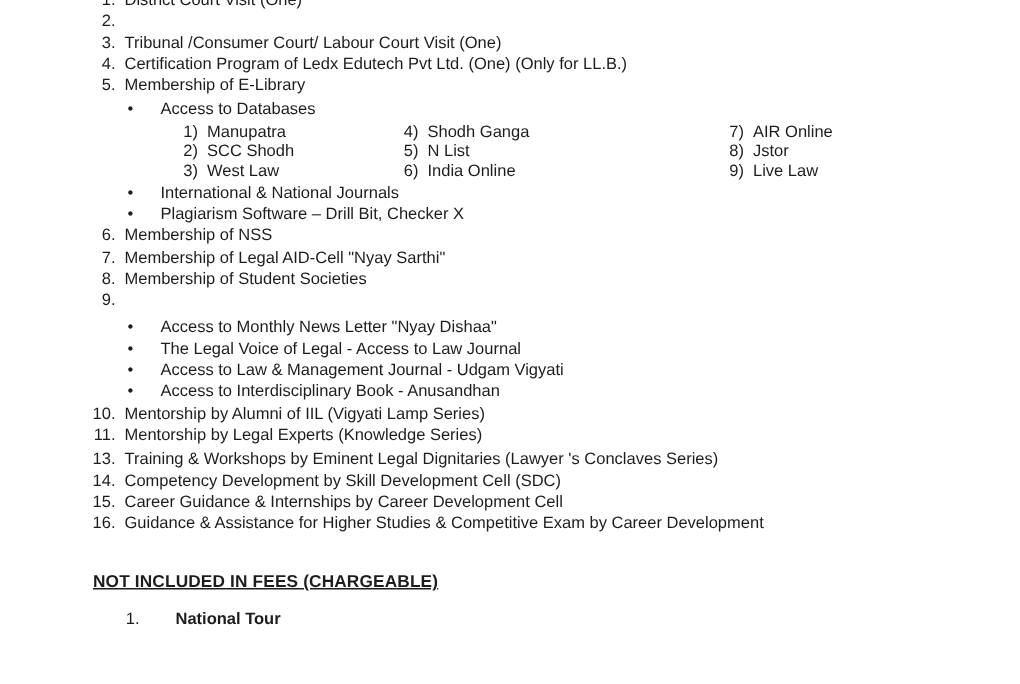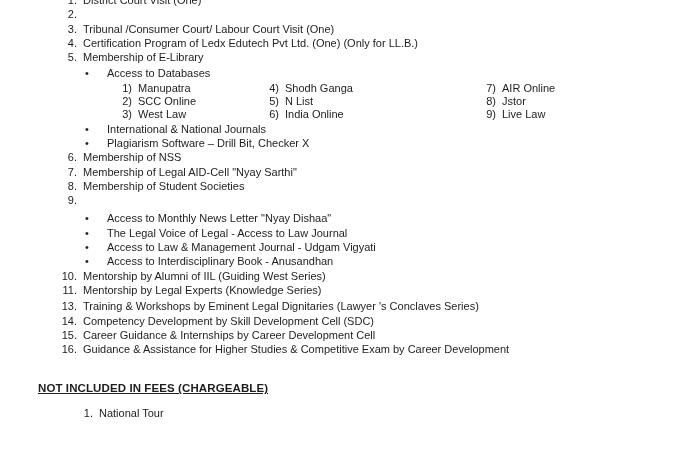--- a/index.html
+++ b/index.html
@@ -56,31 +56,32 @@
   }
   .dbcell .txt { margin-left: 6px; }
   
   .heading {
     margin-top: 25px;
     padding-left: 38px;
     font-weight: bold;
     font-size: 11.5px;
     line-height: 15px;
     letter-spacing: 0.1px;
+    margin-left: 24px;
   }
   .heading .hd-text { text-decoration: underline; }
   
   .li2 { margin-top: 10px; }
   .li2 .num {
     flex: none;
     width: 93px;
     text-align: right;
     white-space: pre;
   }
-  .li2 .txt { margin-left: 6px; flex: 1; }
+  .li2 .txt { margin-left: 24px; flex: 1; font-weight: bold; }
   
   .cut-top   { margin-top: -7px; }
   .mt2       { margin-top: 2px; }
   .mt4       { margin-top: 4px; }
 </style>
 </head>
 <body>
 
 <div class="page">
 
@@ -117,21 +118,21 @@
     <div class="dbcell">
       <span class="num">4)</span>
       <span class="txt">Shodh Ganga</span>
     </div>
     <div class="dbcell">
       <span class="num">7)</span>
       <span class="txt">AIR Online</span>
     </div>
     <div class="dbcell">
       <span class="num">2)</span>
-      <span class="txt">SCC Online</span>
+      <span class="txt">SCC Shodh</span>
     </div>
     <div class="dbcell">
       <span class="num">5)</span>
       <span class="txt">N List</span>
     </div>
     <div class="dbcell">
       <span class="num">8)</span>
       <span class="txt">Jstor</span>
     </div>
     <div class="dbcell">
@@ -185,21 +186,21 @@
     <span class="blt">•</span>
     <span class="txt">Access to Law &amp; Management Journal - Udgam Vigyati</span>
   </div>
   <div class="row lib">
     <span class="blt">•</span>
     <span class="txt">Access to Interdisciplinary Book - Anusandhan</span>
   </div>
 
   <div class="row li1">
     <span class="num">10.</span>
-    <span class="txt">Mentorship by Alumni of IIL (Guiding West Series)</span>
+    <span class="txt">Mentorship by Alumni of IIL (Vigyati Lamp Series)</span>
   </div>
   <div class="row li1">
     <span class="num">11.</span>
     <span class="txt">Mentorship by Legal Experts (Knowledge Series)</span>
   </div>
   <div class="row li1 mt2">
     <span class="num">13.</span>
     <span class="txt">Training &amp; Workshops by Eminent Legal Dignitaries (Lawyer 's Conclaves Series)</span>
   </div>
   <div class="row li1">

